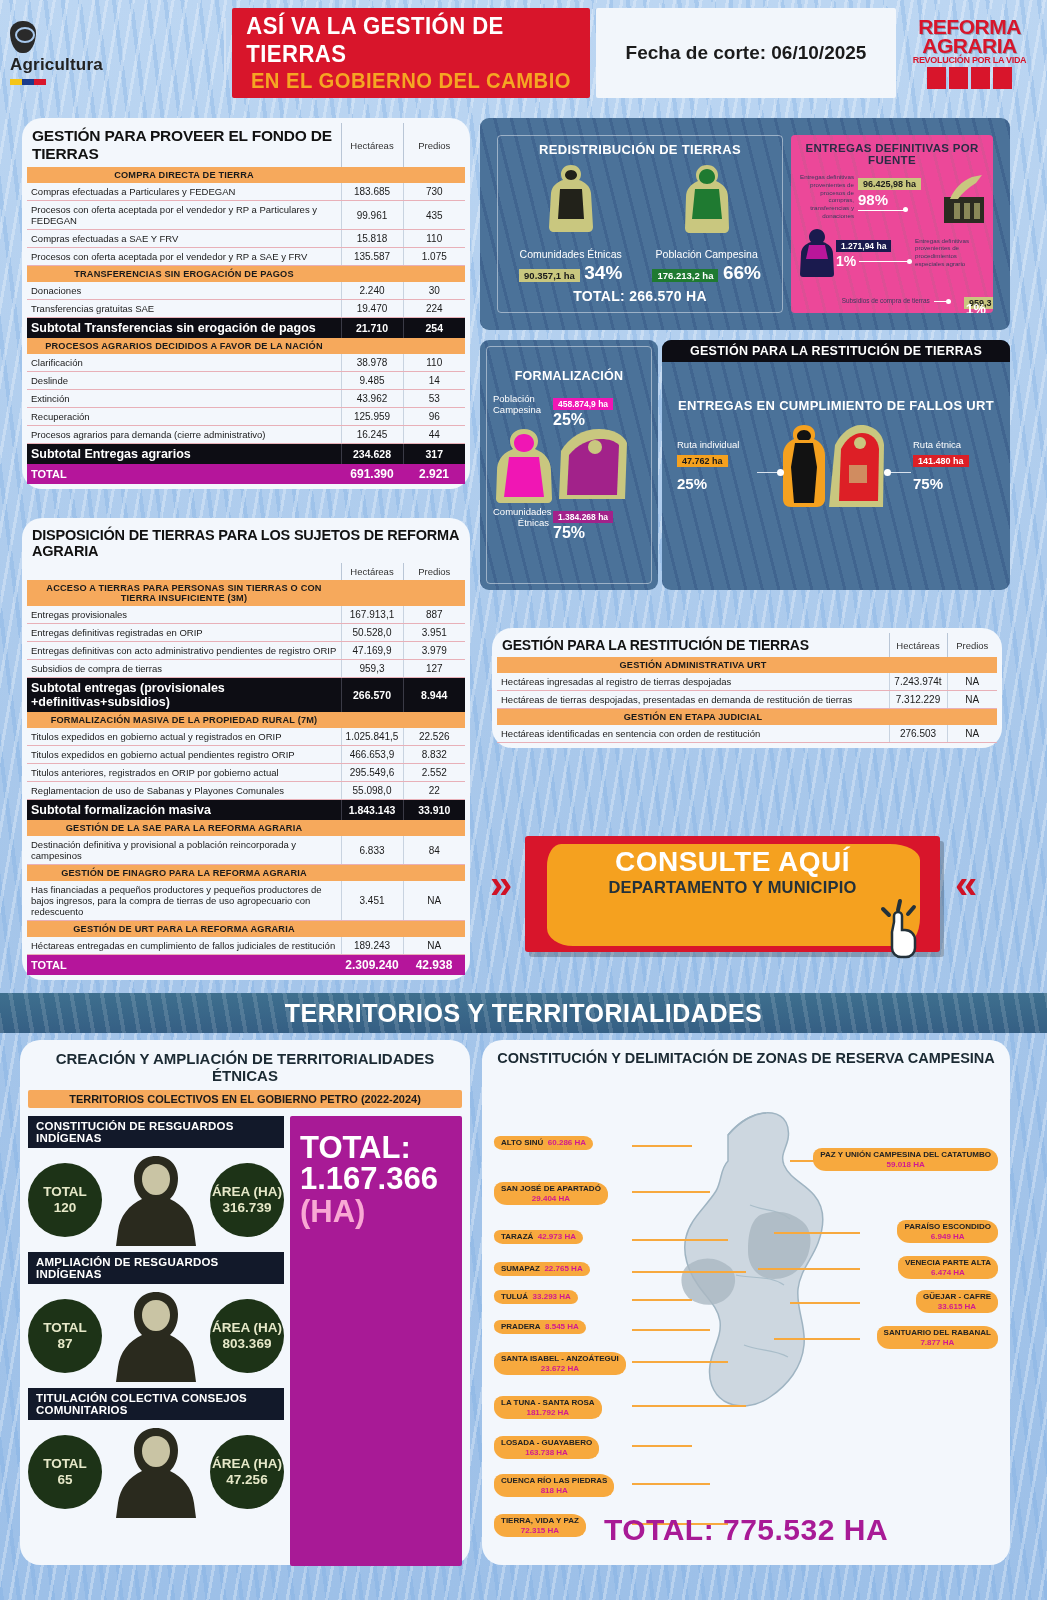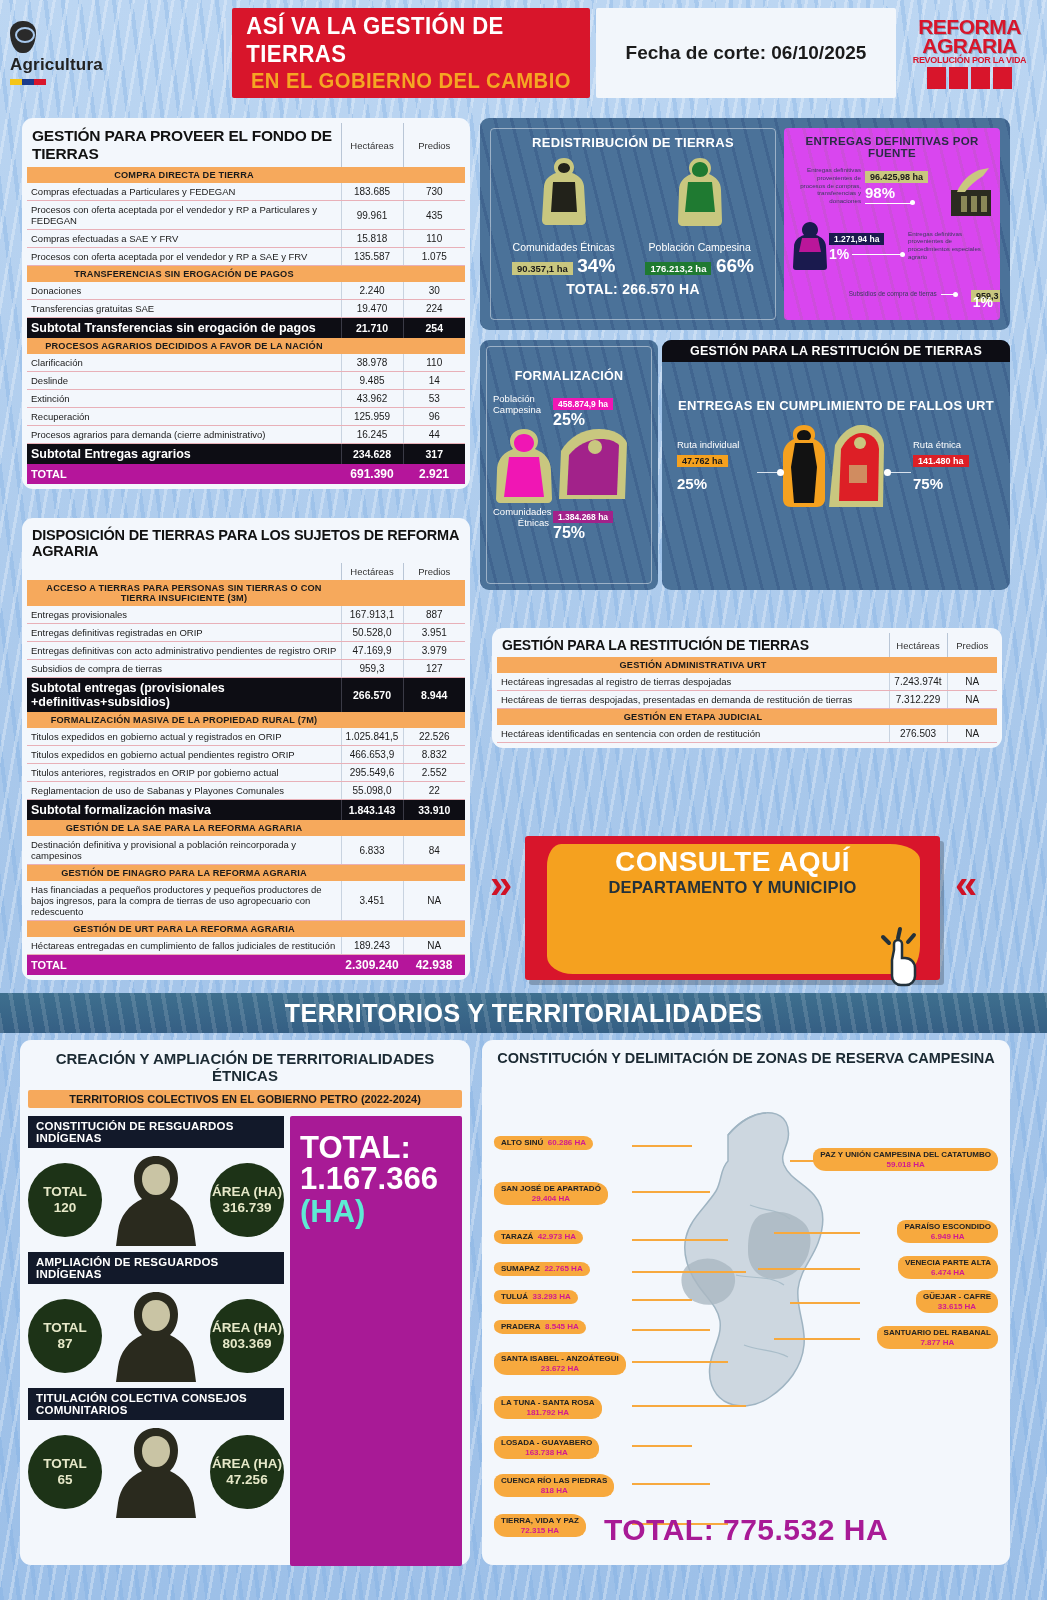--- a/index.html
+++ b/index.html
@@ -44,21 +44,21 @@
   .date-text{ font-size:19px; font-weight:bold; color:#1b1b1b; }
   .brand-box{ width:135px; display:flex; align-items:center; justify-content:center; }
   .brand-stack{ text-align:center; line-height:.92; }
   .brand-l{ color:#d8152b; font-weight:bold; font-size:21px; letter-spacing:-.5px;
      text-shadow:1px 1px 0 rgba(0,0,0,.25); }
   .brand-s{ color:#d8152b; font-weight:bold; font-size:9px; letter-spacing:-.3px; }
   .brand-icons{ display:flex; gap:3px; justify-content:center; margin-top:3px; }
   .brand-icons span{ width:19px; height:22px; background:#d8152b; display:block; }
 
   
-  .card{ background:#f3f7fc; border-radius:11px; padding:5px; }
+  .card{ background:#f3f7fc; border-radius:20px; padding:5px; }
   table{ width:100%; border-collapse:collapse; }
   td{ font-size:9.5px; color:#1a1a1a; padding:3px 4px; vertical-align:middle; }
   .tbl-title{ font-size:15.5px; font-weight:bold; color:#111; letter-spacing:-.2px; padding:4px 5px; }
   .th-small{ font-size:9.5px; color:#333; text-align:center; width:62px; border-left:1px solid #b9c6d6; }
   .sect{ background:#f6a95c; font-weight:bold; font-size:9.2px; text-align:center; color:#1a1a1a;
      letter-spacing:.2px; }
   .row td{ border-bottom:1px solid #e8b0b8; }
   .num{ text-align:center; font-size:10px; border-left:1px solid #c8d3e0; }
   .sub{ background:#0d0d14; color:#fff; }
   .sub td{ color:#fff; font-size:12.5px; font-weight:bold; border-bottom:none; }
@@ -67,32 +67,32 @@
   .tot td{ color:#fff; font-weight:bold; font-size:11px; border-bottom:none; }
   .tot .num{ font-size:12px; border-left:none; }
 
   
   .blue-panel{ background:#4b7299; border-radius:9px; position:relative; overflow:hidden; }
   .blue-panel:after{ content:""; position:absolute; inset:0;
      background:repeating-linear-gradient(76deg, rgba(40,70,120,.30) 0 3px, rgba(0,0,0,0) 3px 16px); }
   .bp-inner{ position:relative; z-index:2; }
   .bp-border{ border:1px solid rgba(255,255,255,.45); border-radius:4px; }
   .panel-h{ color:#fff; font-weight:bold; font-size:13px; text-align:center; letter-spacing:.3px; }
-  .pink-panel{ background:#d946ef; border-radius:4px; position:relative; overflow:hidden; }
+  .pink-panel{ background:#ec4899; border-radius:4px; position:relative; overflow:hidden; }
   .pink-panel:after{ content:""; position:absolute; inset:0;
      background:repeating-linear-gradient(76deg, rgba(150,110,130,.18) 0 3px, rgba(0,0,0,0) 3px 16px); }
   .blk-band{ background:#0d0d14; color:#fff; font-weight:bold; font-size:12.5px;
      text-align:center; padding:4px 0; letter-spacing:.3px; }
   .chip{ display:inline-block; padding:1px 5px; font-size:9.5px; font-weight:bold; color:#fff; }
   .pct{ font-size:19px; font-weight:bold; color:#fff; }
   .lbl-w{ color:#fff; font-size:10.5px; line-height:1.15; }
   .dot{ width:7px;height:7px;border-radius:50%;background:#fff;display:inline-block; }
 
   
-  .consulte{ position:absolute; left:525px; top:836px; width:415px; height:144px;
+  .consulte{ position:absolute; left:525px; top:836px; width:415px; height:116px;
      background:#d8152b; border-radius:3px; box-shadow:4px 5px 0 rgba(0,0,0,.22); }
   .consulte .brush{ position:absolute; left:22px; top:8px; right:20px; bottom:6px;
      background:#f5a11f; border-radius:14px 30px 18px 26px/22px 16px 28px 18px; }
   .cs-1{ position:relative; z-index:3; color:#fff; font-weight:bold; font-size:28px;
      text-align:center; padding-top:10px; letter-spacing:.5px; }
   .cs-2{ position:relative; z-index:3; color:#23313a; font-weight:bold; font-size:16.5px;
      text-align:center; line-height:1.18; letter-spacing:.2px; }
   .chev{ position:absolute; font-size:40px; color:#cf1226; font-weight:bold; top:862px; }
 
   
@@ -364,21 +364,21 @@
           <tr class="tot">
             <td>TOTAL</td>
             <td class="num">2.309.240</td>
             <td class="num">42.938</td>
           </tr>
         </tbody>
     </table>
   </div>
 
   <div class="blue-panel" style="position:absolute;left:480px;top:118px;width:530px;height:212px;">
-    <div class="bp-inner" style="padding:10px;display:flex;gap:8px;height:100%;">
+    <div class="bp-inner" style="padding:17px;display:flex;gap:8px;height:100%;">
 
       <div class="bp-border" style="flex:0 0 286px;padding:6px;position:relative;">
         <div class="panel-h">REDISTRIBUCIÓN DE TIERRAS</div>
         <div style="display:flex;justify-content:space-around;margin-top:6px;">
           <div style="text-align:center;">
             <svg width="48" height="70" viewBox="0 0 48 70">
               <path d="M24 2c7 0 10 5 10 9 0 3-1 5-2 6 6 2 11 6 12 13l2 34c0 3-2 5-5 5H7c-3 0-5-2-5-5l2-34c1-7 6-11 12-13-1-1-2-3-2-6 0-4 3-9 10-9z" fill="#c9c77f"></path>
               <path d="M24 7c4 0 6 3 6 5s-2 5-6 5-6-3-6-5 2-5 6-5zM13 26h22l2 30H11z" fill="#22221a"></path>
             </svg>
             <div class="lbl-w" style="margin-top:11px;">Comunidades Étnicas</div>
@@ -623,21 +623,21 @@
                 </svg></div>
               <div class="circ">
                 <span>ÁREA (HA)</span>
                 <span>47.256</span>
               </div>
             </div></div>
         </div>
       <div class="mag" style="width:172px;margin-left:6px;padding:16px 10px;border-radius:2px;">
         <div style="color:#fff;font-weight:bold;font-size:31px;line-height:1.0;">TOTAL:</div>
         <div style="color:#fff;font-weight:bold;font-size:31px;line-height:1.05;">1.167.366</div>
-        <div style="color:#5eead4;font-weight:bold;font-size:31px;line-height:1.05;">(HA)</div>
+        <div style="color:#f9a8d4;font-weight:bold;font-size:31px;line-height:1.05;">(HA)</div>
       </div>
     </div>
   </div>
 
   <div class="card" style="position:absolute;left:482px;top:1040px;width:528px;height:525px;padding:10px 8px;overflow:hidden;">
     <div style="text-align:center;font-weight:bold;font-size:14.5px;color:#1b2a33;">CONSTITUCIÓN Y DELIMITACIÓN DE ZONAS DE RESERVA CAMPESINA</div>
 
     <svg style="position:absolute;left:150px;top:55px;" width="260" height="380" viewBox="0 0 260 380">
       <path d="M96 40c12-14 28-24 44-22 14 2 18 14 16 26-2 10-8 16-4 26 6 14 20 18 30 30 12 14 10 32 4 48-6 16-18 28-20 46-2 20 8 36 6 56-2 22-16 40-34 52-14 10-32 12-46 4-12-8-16-22-14-36 2-16 12-28 10-44-2-14-14-24-22-36-10-14-16-32-12-48 4-18 20-30 30-46 6-10 4-22 12-30z" fill="#cdd7e0" stroke="#9fb4c2" stroke-width="1.5"></path>
       <path d="M96 40c10-12 24-22 38-22" fill="none" stroke="#9fb4c2" stroke-width="1.5"></path>

